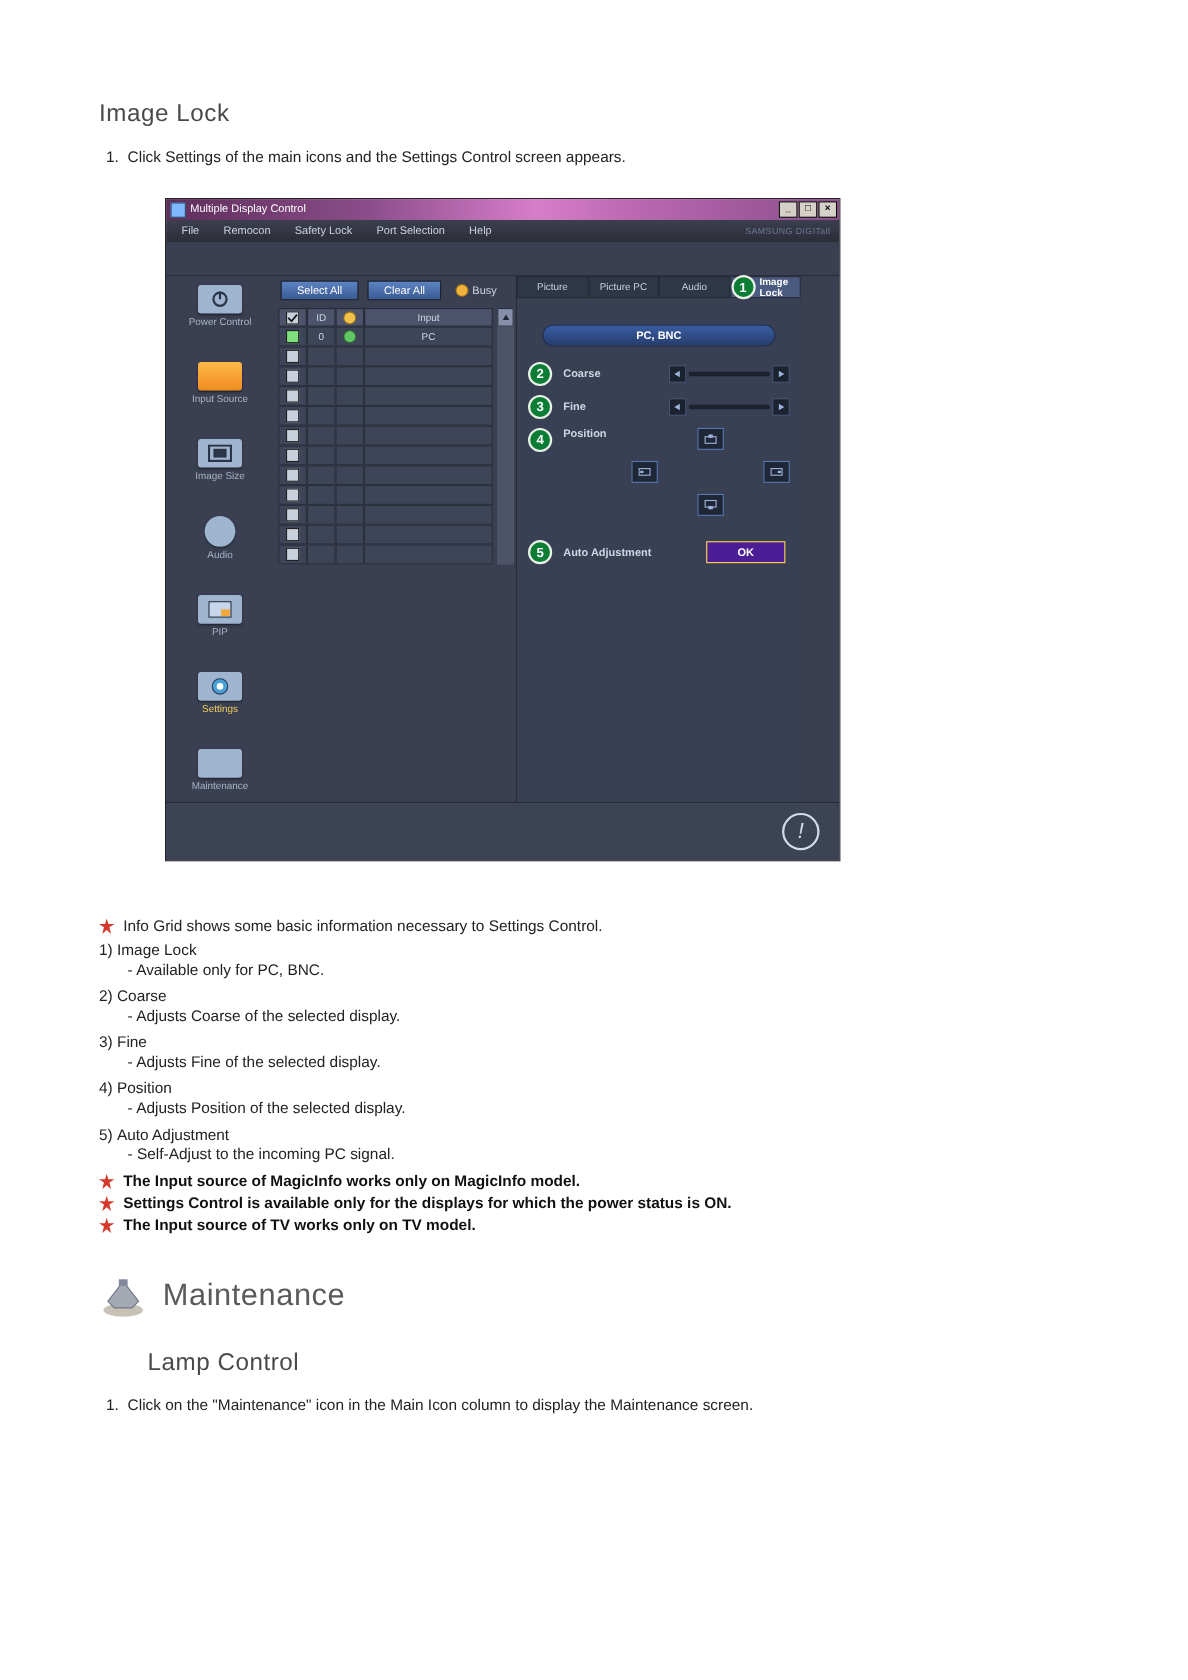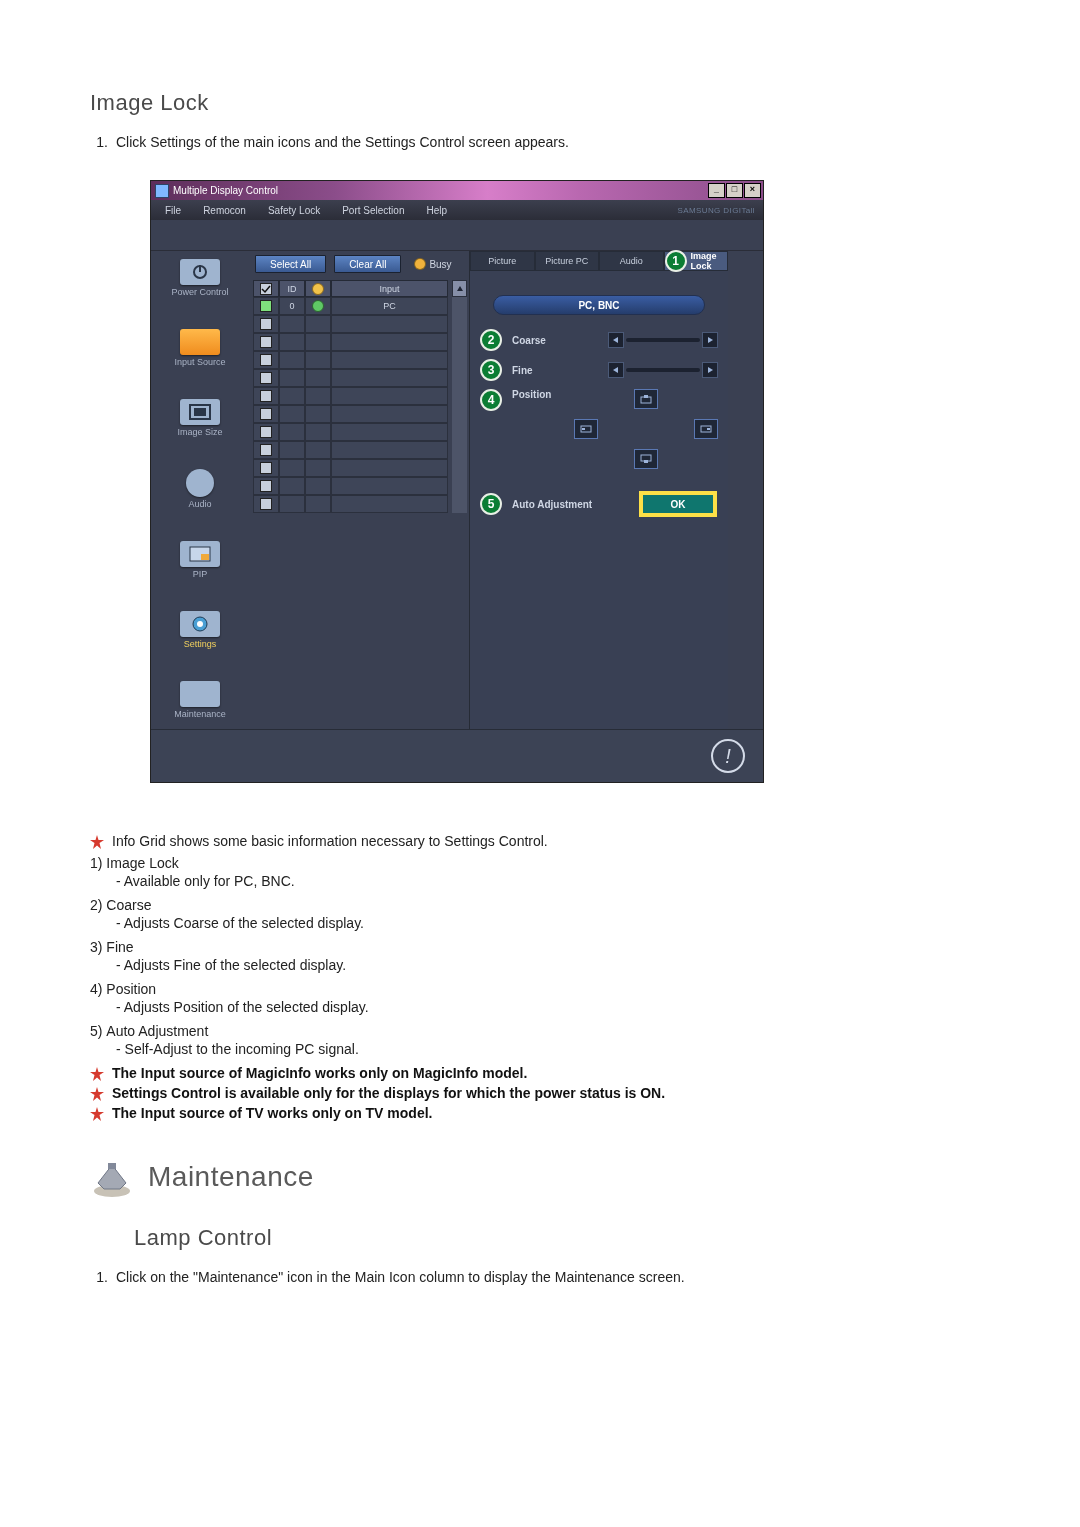--- a/index.html
+++ b/index.html
@@ -161,21 +161,21 @@
   .ctrl-row { display:flex; align-items:center; padding: 4px 10px; gap:6px;}
   .ctrl-label { color:#cfd6e4; font-size:10px; font-weight:bold; width:90px; }
   .slider {
     flex:1; display:flex; align-items:center; gap:2px;
   }
   .sl-btn { width:14px; height:14px; background:#1c2230; border:1px solid #4b5a78; display:flex; align-items:center; justify-content:center;}
   .sl-track{ flex:1; height:4px; background:#1c2230; border-radius:2px;}
   .pos-grid { display:grid; grid-template-columns: 24px 24px 24px; grid-template-rows:24px 24px 24px; gap:6px 36px; justify-content:center;}
   .pos-btn { width:22px; height:18px; background:#1f2737; border:1px solid #5a78b3; display:flex; align-items:center; justify-content:center;}
   .ok-btn {
-    width:70px; height:18px; background:#0f766e; border:4px solid #fde047; color:#fff; font-size:10px; font-weight:bold;
+    width:70px; height:18px; background:#4c1d95; border:1px solid #fde047; color:#fff; font-size:10px; font-weight:bold;
     display:flex; align-items:center; justify-content:center; margin:0 auto;
   }
   .lower-strip { height:52px; background:#3c4355; border-top:1px solid #272c37; display:flex; align-items:center; justify-content:flex-end; padding-right:18px;}
   .question-circle { width:30px; height:30px; border-radius:50%; border:2px solid #d4dbe8; color:#d4dbe8; display:flex; align-items:center; justify-content:center; font-size:20px; font-style:italic;}
 
   .content-row { display:flex; }
   .left-cluster { display:flex; width:318px;}
 </style>
 </head>
 <body>

